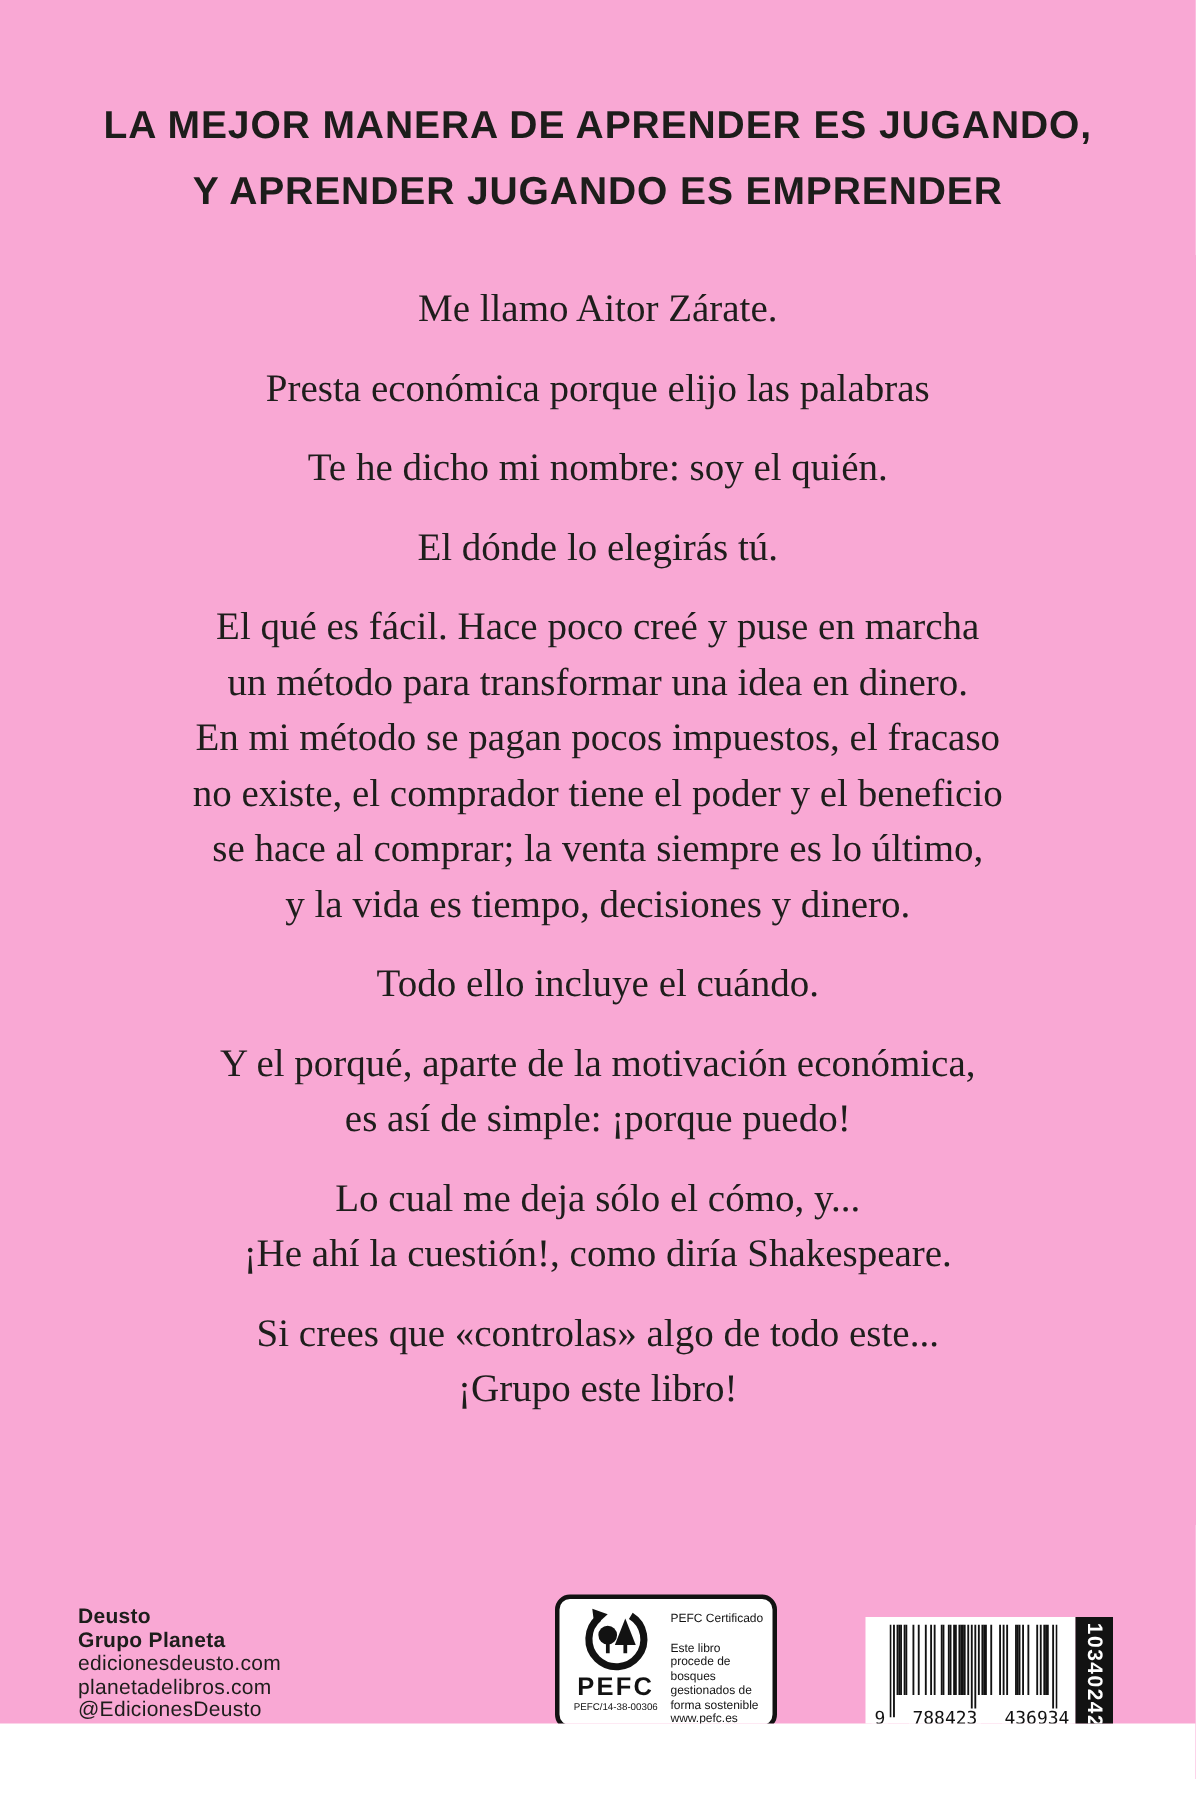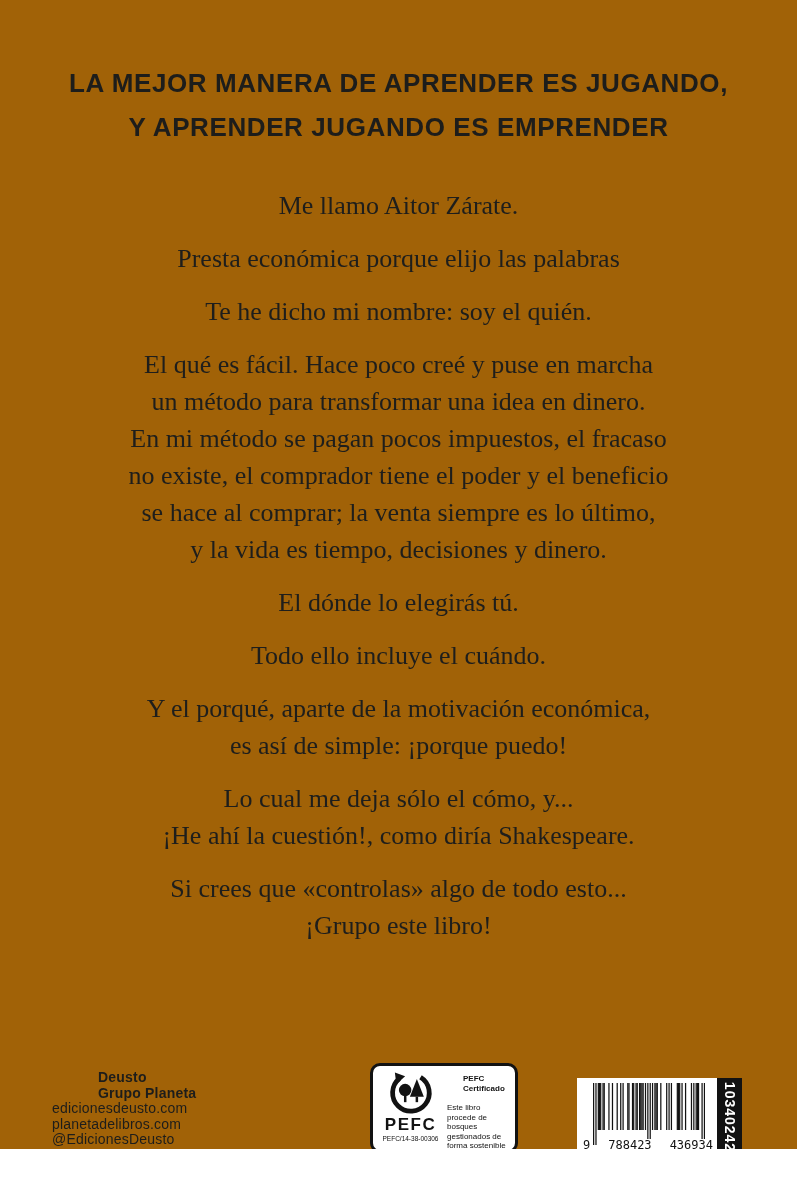--- a/index.html
+++ b/index.html
@@ -1,19 +1,19 @@
 <!DOCTYPE html>
 <html><head>
 <meta charset="utf-8">
 <style>
   html,body{margin:0;padding:0;}
   .page{
     position:relative;
     width:797px;height:1149px;
-    background:#a16207;
+    background:#f9a8d4;
     overflow:hidden;
     font-family:"Liberation Sans",sans-serif;
     color:#1D1D1B;
   }
   
   .headline{
     position:absolute;top:61px;left:0;right:0;
     text-align:center;
     font-family:"Liberation Sans",sans-serif;
     font-weight:700;
@@ -32,21 +32,21 @@
   .para{margin:0 0 16px 0;}
   .para .line{white-space:nowrap;}
   
   .publisher{
     position:absolute;left:52px;top:1070px;
     font-size:14px;line-height:15.5px;
     letter-spacing:0.2px;
     color:#1D1D1B;
   }
   .publisher .pub-line{white-space:nowrap;}
-  .publisher .bold{font-weight:700;margin-left:46px;}
+  .publisher .bold{font-weight:700;}
   
   .pefc-box{
     position:absolute;left:370px;top:1063px;
     width:148px;height:90px;
     background:#ffffff;
     border:3px solid #121212;
     border-radius:10px;
     box-sizing:border-box;
     display:flex;
     padding:5px 4px 4px 5px;
@@ -58,21 +58,21 @@
   .pefc-name{
     font-weight:700;font-size:17px;letter-spacing:1.5px;line-height:17px;
     color:#121212;margin-top:1px;
   }
   .pefc-code{font-size:6.5px;line-height:8px;white-space:nowrap;color:#121212;margin-top:2px;}
   .pefc-right{
     flex:1;padding-left:4px;padding-top:3px;
     font-size:8px;line-height:9.5px;color:#121212;
     display:flex;flex-direction:column;
   }
-  .pefc-title{font-weight:700;margin-bottom:10px;margin-left:16px;}
+  .pefc-title{font-weight:400;margin-bottom:10px;}
   .pefc-desc{width:64px;}
   .pefc-url{font-weight:400;margin-top:auto;margin-bottom:3px;}
   
   .barcode-unit{
     position:absolute;left:577px;top:1078px;
     display:flex;
   }
   .barcode-white{
     position:relative;
     width:140px;height:77px;
@@ -115,43 +115,43 @@
     <div class="para">
       <div class="line">Me llamo Aitor Zárate.</div>
     </div>
     <div class="para">
       <div class="line">Presta económica porque elijo las palabras</div>
     </div>
     <div class="para">
       <div class="line">Te he dicho mi nombre: soy el quién.</div>
     </div>
     <div class="para">
+      <div class="line">El dónde lo elegirás tú.</div>
+    </div>
+    <div class="para">
       <div class="line">El qué es fácil. Hace poco creé y puse en marcha</div>
       <div class="line">un método para transformar una idea en dinero.</div>
       <div class="line">En mi método se pagan pocos impuestos, el fracaso</div>
       <div class="line">no existe, el comprador tiene el poder y el beneficio</div>
       <div class="line">se hace al comprar; la venta siempre es lo último,</div>
       <div class="line">y la vida es tiempo, decisiones y dinero.</div>
     </div>
     <div class="para">
-      <div class="line">El dónde lo elegirás tú.</div>
-    </div>
-    <div class="para">
       <div class="line">Todo ello incluye el cuándo.</div>
     </div>
     <div class="para">
       <div class="line">Y el porqué, aparte de la motivación económica,</div>
       <div class="line">es así de simple: ¡porque puedo!</div>
     </div>
     <div class="para">
       <div class="line">Lo cual me deja sólo el cómo, y...</div>
       <div class="line">¡He ahí la cuestión!, como diría Shakespeare.</div>
     </div>
     <div class="para">
-      <div class="line">Si crees que «controlas» algo de todo esto...</div>
+      <div class="line">Si crees que «controlas» algo de todo este...</div>
       <div class="line">¡Grupo este libro!</div>
     </div>
   </div>
 
   <div class="publisher">
     <div class="pub-line bold">Deusto</div>
     <div class="pub-line bold">Grupo Planeta</div>
     <div class="pub-line">edicionesdeusto.com</div>
     <div class="pub-line">planetadelibros.com</div>
     <div class="pub-line">@EdicionesDeusto</div>

